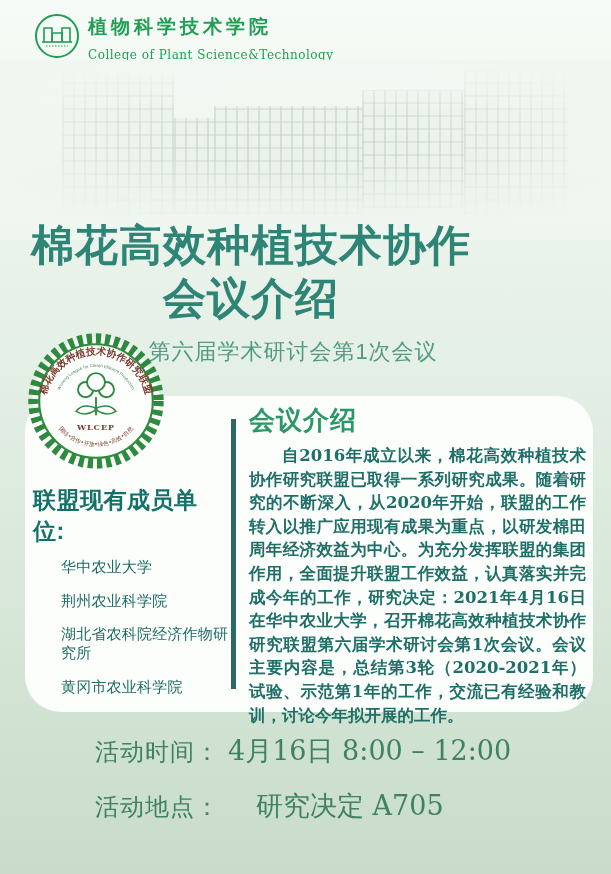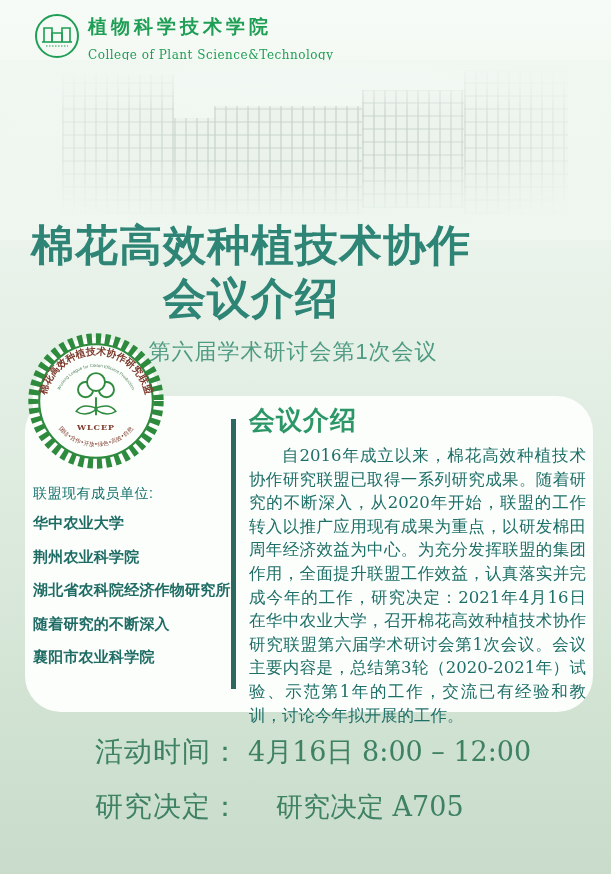--- a/index.html
+++ b/index.html
@@ -33,34 +33,34 @@
     font-size:43px;font-weight:bold;color:#2e8576;letter-spacing:1px;line-height:1.24;}
   .subtitle{position:absolute;left:0;top:337px;width:586px;text-align:center;
     font-size:22px;color:#4f9b83;letter-spacing:1px;}
   
   .panel{position:absolute;left:25px;top:396px;width:568px;height:316px;
     background:#fcfefc;border-radius:36px;}
   
   .badge{position:absolute;left:25px;top:330px;width:142px;height:142px;}
   
   .members{position:absolute;left:33px;top:485px;width:198px;}
-  .members h3{margin:0 5px 11px 0;font-size:14px;font-weight:normal;color:#14716a;letter-spacing:.5px;}
-  .member{font-size:15px;font-weight:bold;color:#1e6c64;margin-bottom:14.5px;letter-spacing:.2px;}
+  .members h3{margin:0 5px 11px 0;font-size:23px;font-weight:bold;color:#14716a;letter-spacing:.5px;}
+  .member{font-size:15px;font-weight:normal;color:#1e6c64;margin-bottom:14.5px;letter-spacing:.2px;margin-left:28px;}
   
   .vbar{position:absolute;left:231px;top:419px;width:5px;height:270px;background:#2a6a62;}
   
   .intro{position:absolute;left:249px;top:403px;width:337px;}
   .intro h3{margin:0;font-size:26px;font-weight:bold;color:#2c9766;letter-spacing:1px;}
   .intro p{margin:6px 0 0 0;font-size:16.5px;line-height:23.6px;color:#1e6f67;
-    text-indent:2em;text-align:justify;font-weight:normal;
+    text-indent:2em;text-align:justify;font-weight:bold;
     font-family:"DejaVu Serif",serif;}
   
   .sched{position:absolute;left:95px;width:500px;white-space:nowrap;color:#3e8163;}
   .s1{top:733px;} .s2{top:788px;}
-  .sched .lbl{font-size:28px;font-family:"Liberation Sans",sans-serif;letter-spacing:1px;}
+  .sched .lbl{font-size:24px;font-family:"Liberation Sans",sans-serif;letter-spacing:1px;}
   .sched .val{font-size:27px;font-family:"DejaVu Serif",serif;margin-left:8px;}
   .s2 .val{margin-left:36px;}
 </style>
 </head>
 <body>
 
 <div class="page">
 
   <div class="hdr">
     <span class="seal">
@@ -127,31 +127,30 @@
         <textPath href="#arcBottom" startOffset="50%" text-anchor="middle">团结•合作•开放•绿色•高效•自然</textPath>
       </text>
     </svg>
   </div>
 
   <div class="members">
     <h3>联盟现有成员单位:</h3>
     <div class="member">华中农业大学</div>
     <div class="member">荆州农业科学院</div>
     <div class="member">湖北省农科院经济作物研究所</div>
-    <div class="member">随着研究的不断深入</div>
-    <div class="member">襄阳市农业科学院</div>
+    <div class="member">黄冈市农业科学院</div>
   </div>
 
   <div class="vbar"></div>
 
   <div class="intro">
     <h3>会议介绍</h3>
     <p>自2016年成立以来，棉花高效种植技术协作研究联盟已取得一系列研究成果。随着研究的不断深入，从2020年开始，联盟的工作转入以推广应用现有成果为重点，以研发棉田周年经济效益为中心。为充分发挥联盟的集团作用，全面提升联盟工作效益，认真落实并完成今年的工作，研究决定：2021年4月16日在华中农业大学，召开棉花高效种植技术协作研究联盟第六届学术研讨会第1次会议。会议主要内容是，总结第3轮（2020-2021年）试验、示范第1年的工作，交流已有经验和教训，讨论今年拟开展的工作。</p>
   </div>
 
   <div class="sched s1">
     <span class="lbl">活动时间：</span><span class="val">4月16日 8:00 – 12:00</span>
   </div>
   <div class="sched s2">
-    <span class="lbl">研究决定：</span><span class="val">研究决定 A705</span>
+    <span class="lbl">活动地点：</span><span class="val">研究决定 A705</span>
   </div>
 
 </div>
 
 </body></html>

